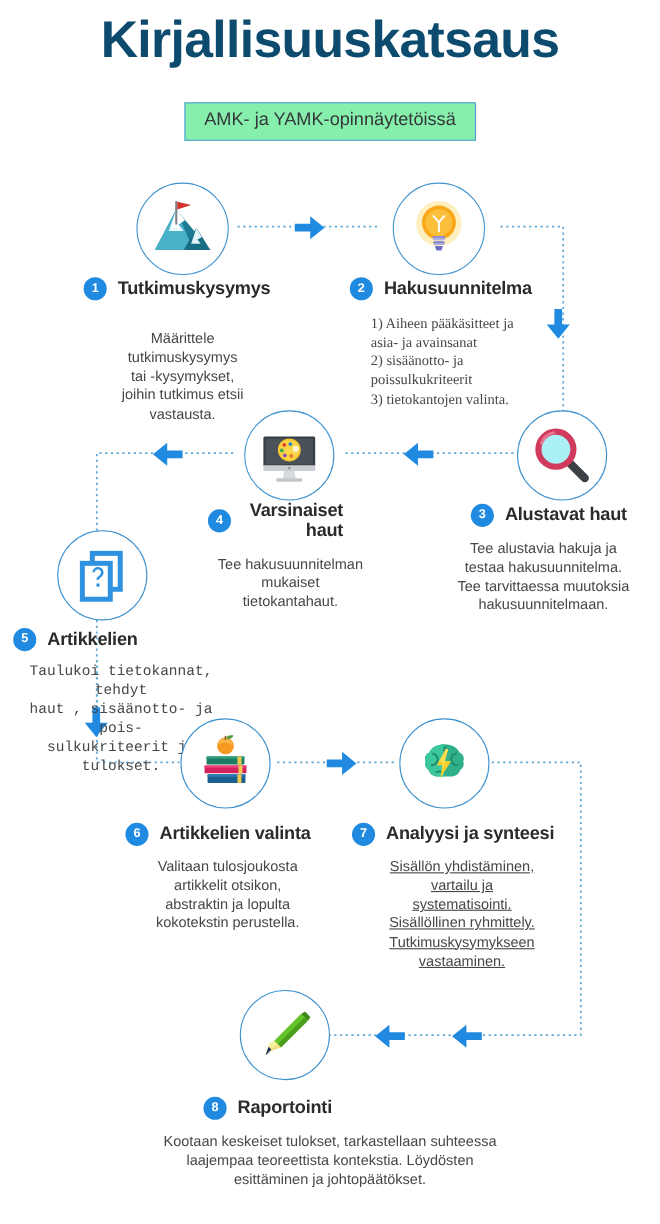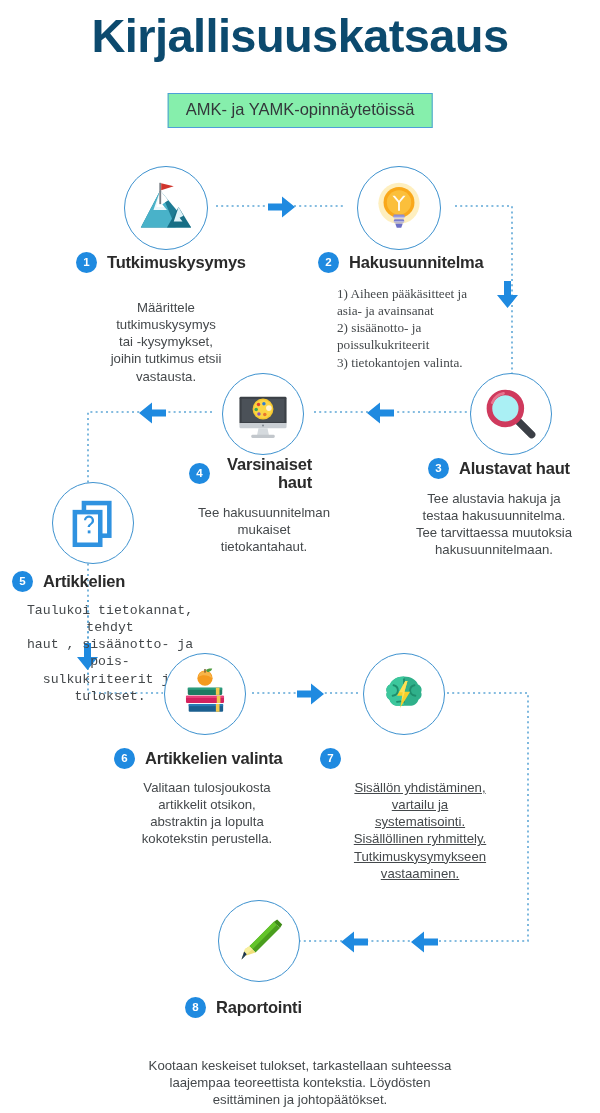--- a/index.html
+++ b/index.html
@@ -294,20 +294,21 @@
           <path d="M44 22 q-5 1 -5 6 q0 5 6 6"></path>
           <path d="M24 41 q5 -1 8 0"></path>
           <path d="M32 15 v9"></path>
         </g>
         <polygon points="33.5,17 24,34 30.5,34 27.5,48 39,29.5 32.5,29.5 36,17" fill="#f6cf2a"></polygon>
         <polygon points="33.5,17 26.5,30 30.5,30 28.6,43 33,29.5 32.5,29.5 36,17" fill="#fbe055"></polygon>
       </svg>
     </div>
     <div class="headrow" style="left:320px; top:748px;">
       <span class="badge">7</span>
+      <span class="steptitle">Analyysi ja synteesi</span>
     </div>
     <div class="desc center" style="left:330px; top:779px; width:180px;text-decoration:underline;">Sisällön yhdistäminen,
 vartailu ja
 systematisointi.
 Sisällöllinen ryhmittely.
 Tutkimuskysymykseen
 vastaaminen.</div>
   </div>
 
   <div class="step">
@@ -319,18 +320,18 @@
         <polygon points="21,38 24.5,41.5 13.8,50.8 12,53 16,41" fill="#f7ef9e"></polygon>
         <polygon points="12,53 18,47 15,44" fill="#1d3550"></polygon>
         <polygon points="12,53 15.8,49.2 14.6,47.9" fill="#2b4a6b"></polygon>
         <polygon points="49,10 56,17 58.5,13.2 52.8,7.5" fill="#3d8a16"></polygon>
       </svg>
     </div>
     <div class="headrow" style="left:185px; top:997px;">
       <span class="badge">8</span>
       <span class="steptitle">Raportointi</span>
     </div>
-    <div class="desc center" style="left:60px; top:1029px; width:480px;margin-top:28px;">Kootaan keskeiset tulokset, tarkastellaan suhteessa
+    <div class="desc center" style="left:60px; top:1029px; width:480px;">Kootaan keskeiset tulokset, tarkastellaan suhteessa
 laajempaa teoreettista kontekstia. Löydösten
 esittäminen ja johtopäätökset.</div>
   </div>
 
 </div>
 
 </body></html>

